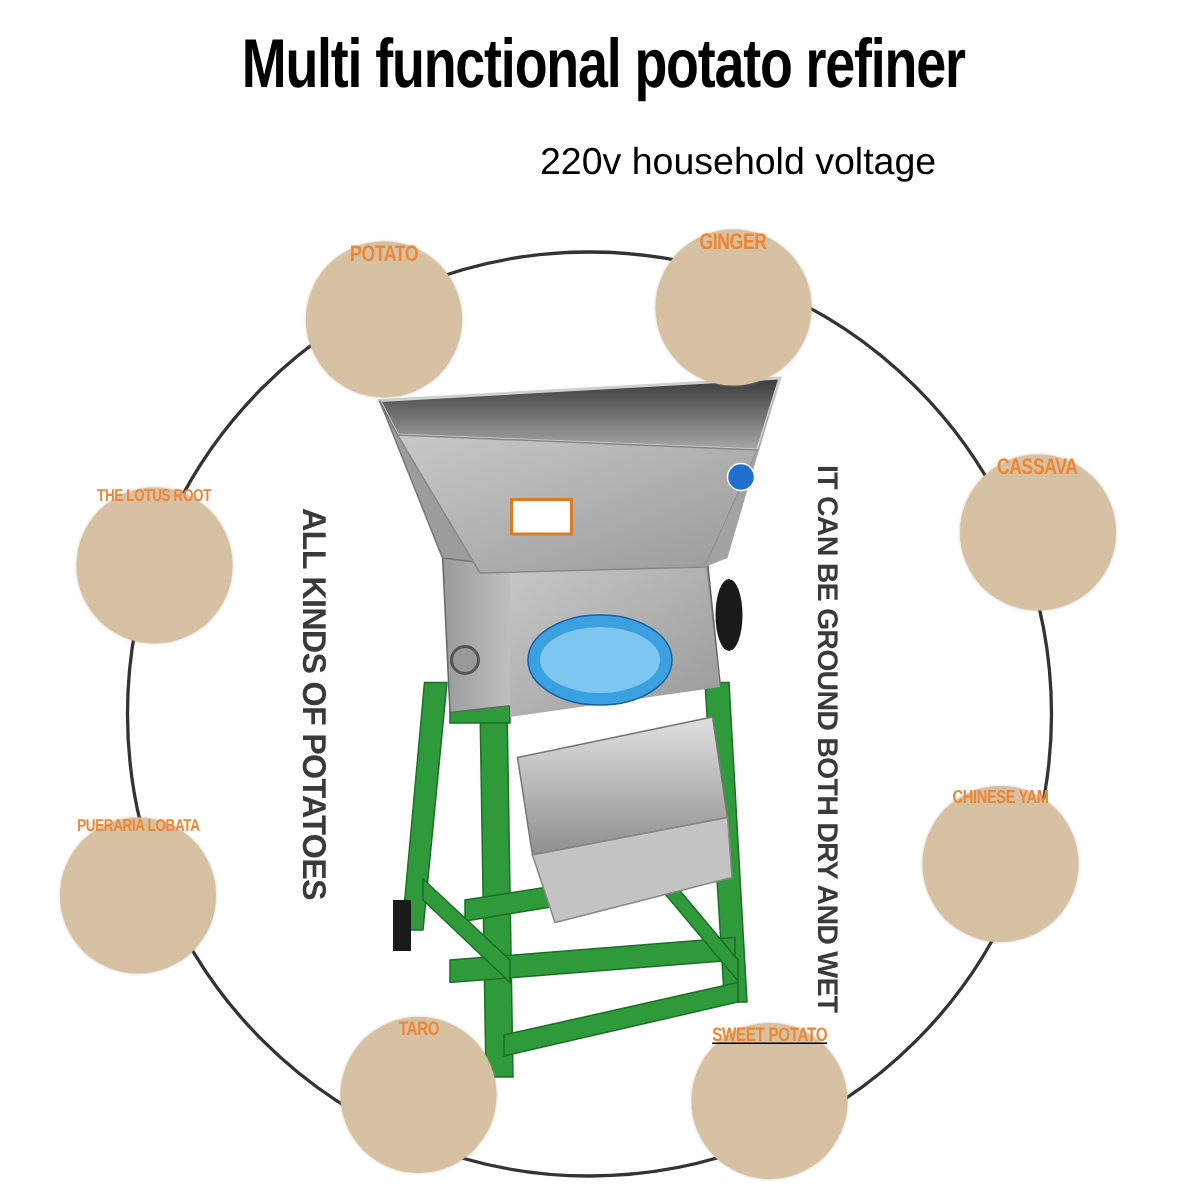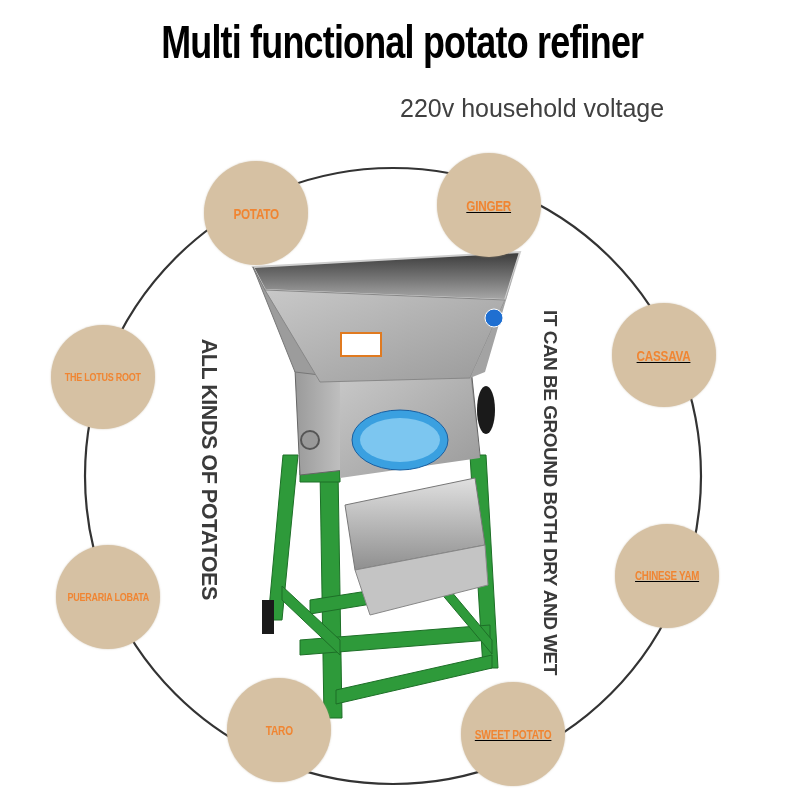--- a/index.html
+++ b/index.html
@@ -4,27 +4,27 @@
 <style>
   html, body { margin:0; padding:0; background:#ffffff; }
   body { width:800px; height:800px; position:relative; overflow:hidden; font-family:"Liberation Sans", sans-serif; }
   .title {
     position:absolute; left:0; top:14px; width:800px; text-align:center;
     font-family:"Liberation Sans", sans-serif; font-weight:700; font-size:46px;
     letter-spacing:-1px; color:#000; transform:scaleX(0.78); transform-origin:410px 0;
     line-height:56px;
   }
   .subtitle {
-    position:absolute; left:400px; top:92px; font-size:25px; color:#404040;
+    position:absolute; left:360px; top:92px; font-size:25px; color:#000000;
     font-family:"Liberation Sans", sans-serif; line-height:32px;
   }
   .ring { position:absolute; left:0; top:0; width:800px; height:800px; }
   .bubble {
     position:absolute; width:104px; height:104px; border-radius:50%;
-    background:#d6c1a3; display:flex; align-items:center; justify-content:center;
+    background:#d6c1a3; display:flex; justify-content:center;
     box-shadow:0 0 2px rgba(180,160,130,0.6);
   }
   .bubble span {
     color:#f08532; font-weight:700; font-family:"Liberation Sans", sans-serif;
     font-size:15px; transform:scaleX(0.78); white-space:nowrap; letter-spacing:-0.3px;
   }
   .bubble span.sm { font-size:11.5px; }
   .vtext {
     position:absolute; writing-mode:vertical-rl; color:#3a3a3a;
     font-weight:700; font-family:"Liberation Sans", sans-serif; white-space:nowrap;
@@ -98,33 +98,33 @@
   <polygon points="345,505 475,478 485,545 355,570" fill="url(#chute)" stroke="#777" stroke-width="1"></polygon>
   <polygon points="355,570 485,545 488,585 370,615" fill="#c4c4c4" stroke="#888" stroke-width="1"></polygon>
 </svg>
 
 <div class="vtext" style="left:196px; top:336px; font-size:22px; transform:scaleY(0.98);">ALL KINDS OF POTATOES</div>
 <div class="vtext" style="left:539px; top:310px; font-size:19px;">IT CAN BE GROUND BOTH DRY AND WET</div>
 
 <div class="bubble" style="left:204px; top:161px;">
   <span>POTATO</span>
 </div>
-<div class="bubble" style="left:437px; top:153px;text-decoration:underline;">
+<div class="bubble" style="left:437px; top:153px;">
   <span>GINGER</span>
 </div>
 <div class="bubble" style="left:51px; top:325px;">
   <span class="sm">THE LOTUS ROOT</span>
 </div>
-<div class="bubble" style="left:612px; top:303px;text-decoration:underline;">
+<div class="bubble" style="left:640px; top:303px;">
   <span>CASSAVA</span>
 </div>
-<div class="bubble" style="left:56px; top:545px;">
+<div class="bubble" style="left:40px; top:545px;">
   <span class="sm">PUERARIA LOBATA</span>
 </div>
-<div class="bubble" style="left:615px; top:524px;text-decoration:underline;">
+<div class="bubble" style="left:615px; top:524px;">
   <span class="sm" style="font-size:12.5px;">CHINESE YAM</span>
 </div>
 <div class="bubble" style="left:227px; top:678px;">
   <span style="font-size:13px;">TARO</span>
 </div>
 <div class="bubble" style="left:461px; top:682px;text-decoration:underline;">
   <span class="sm" style="font-size:13px;">SWEET POTATO</span>
 </div>
 
 </body></html>

